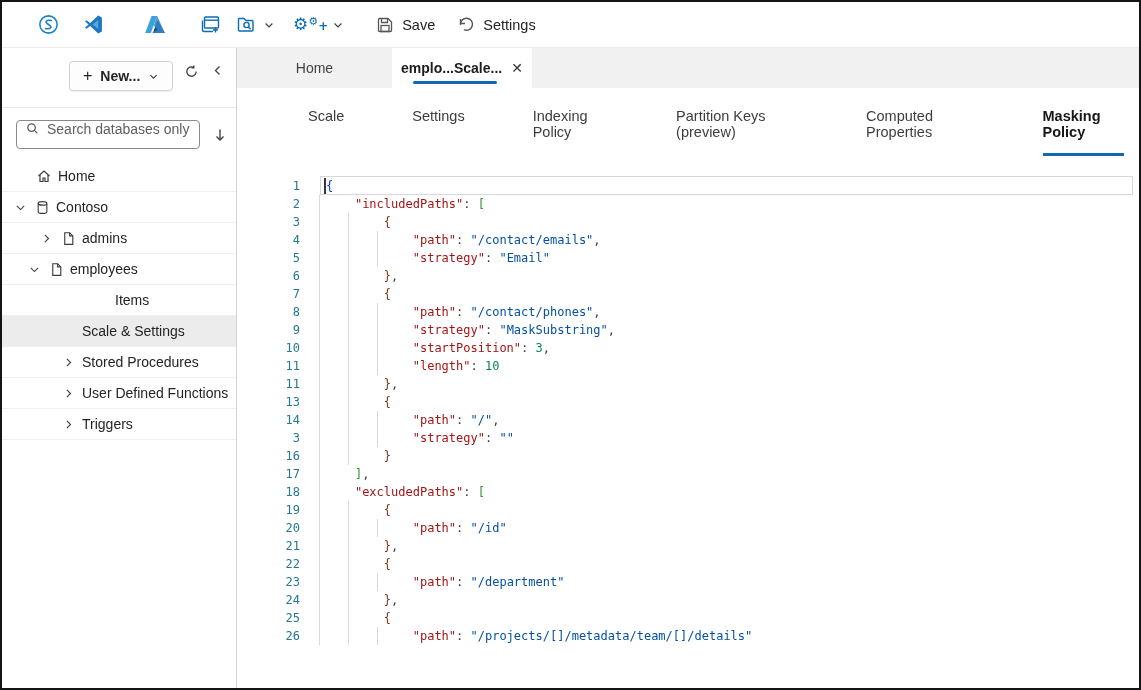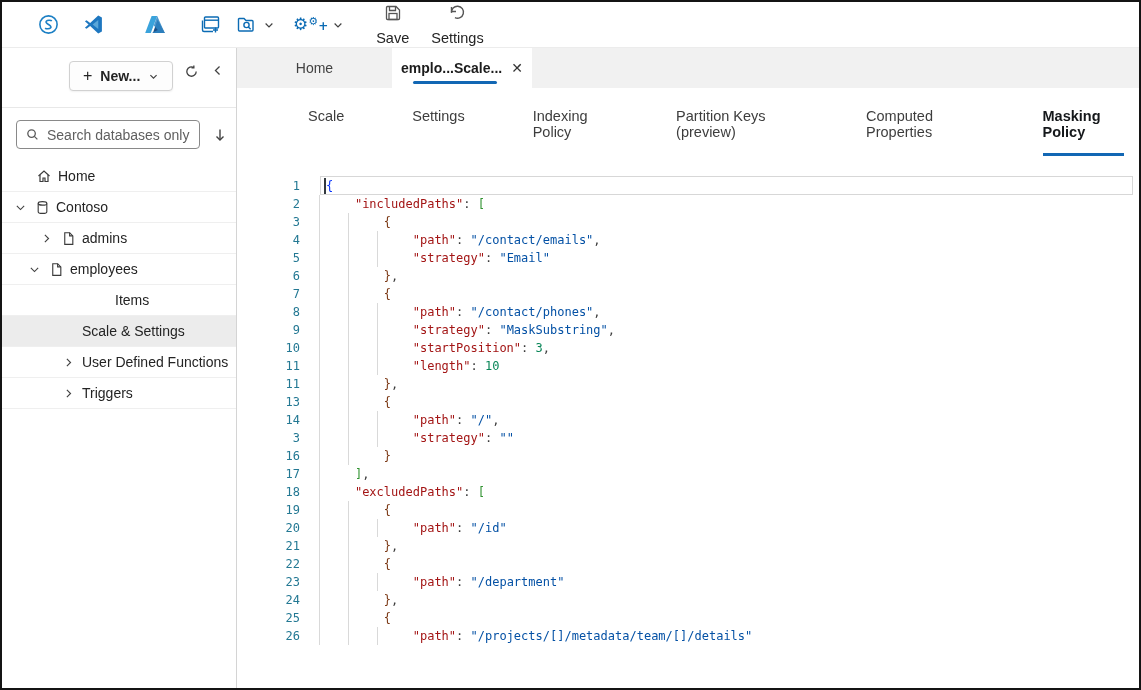--- a/index.html
+++ b/index.html
@@ -9,31 +9,31 @@
     background:#ffffff;
     border:2px solid #141414;
     overflow:hidden;
     display:flex; flex-direction:column;
     color:#242424;
   }
   
   .toolbar { height:46px; flex:0 0 46px; display:flex; align-items:center; padding-left:36px; background:#fff; border-bottom:1px solid #ececec; }
   .tb-icon { display:flex; align-items:center; justify-content:center; cursor:pointer; }
   .tb-group { display:flex; align-items:center; gap:4px; cursor:pointer; }
-  .tb-btn { display:flex; align-items:center; gap:8px; cursor:pointer; font-size:14.5px; color:#242424;flex-direction:column; }
+  .tb-btn { display:flex; align-items:center; gap:8px; cursor:pointer; font-size:14.5px; color:#242424; }
   .chev-sm { display:flex; align-items:center; }
   
   .body-row { flex:1; display:flex; min-height:0; }
   .sidebar { width:235px; flex:0 0 235px; border-right:1px solid #d4d4d4; background:#fff; display:flex; flex-direction:column; }
   .sidebar-head { position:relative; height:60px; flex:0 0 60px; border-bottom:1px solid #e8e8e8; }
   .new-btn { position:absolute; left:67px; top:13px; height:30px; padding:0 13px; background:#fdfdfd; border:1px solid #d1d1d1; border-radius:4px; display:flex; align-items:center; gap:8px; font-size:14px; font-weight:600; color:#242424; cursor:pointer; box-shadow:0 1px 2px rgba(0,0,0,.06); }
   .head-icons { position:absolute; right:12px; top:16px; display:flex; gap:12px; }
   .head-icons > div { cursor:pointer; }
   .search-row { display:flex; align-items:center; padding:12px 10px 12px 14px; gap:12px; }
-  .search-box { width:184px; height:29px; border:1px solid #898989; border-radius:4px; display:flex; align-items:center; padding:0 8px; gap:7px; background:#fff; }
+  .search-box { width:184px; height:29px; border:1px solid #898989; border-radius:4px; display:flex; align-items:flex-start; padding:0 8px; gap:7px; background:#fff; }
   .search-box input { border:none; outline:none; flex:1; min-width:0; font-size:14px; font-family:"Liberation Sans", sans-serif; color:#242424; background:transparent; }
   .search-box input::placeholder { color:#5f5f5f; }
   .tree { flex:1; overflow:hidden; }
   .tree-row { height:31px; display:flex; align-items:center; border-bottom:1px solid #efefef; font-size:14px; color:#242424; cursor:pointer; gap:6px; }
   .tree-row.selected { background:#ececec; }
   .tree-row .slot { width:16px; height:16px; flex:0 0 16px; display:flex; align-items:center; justify-content:center; }
   
   .main { flex:1; display:flex; flex-direction:column; min-width:0; }
   .tabbar { height:40px; flex:0 0 40px; background:#f1f1f1; display:flex; align-items:stretch; }
   .tab { width:155px; display:flex; align-items:center; justify-content:center; font-size:14px; color:#424242; cursor:pointer; }
@@ -232,20 +232,28 @@
         </div>
         <div class="tree-row selected" style="padding-left: 80px;">
           <span>Scale &amp; Settings</span>
         </div>
         <div class="tree-row" style="padding-left: 58px;">
           <span class="slot">
             <svg width="13" height="13" viewBox="0 0 16 16" fill="none" stroke="#424242" stroke-width="1.4">
               <path d="M6 3.5 10.5 8 6 12.5"></path>
             </svg>
           </span>
+          <span>Stored Procedures</span>
+        </div>
+        <div class="tree-row" style="padding-left: 58px;">
+          <span class="slot">
+            <svg width="13" height="13" viewBox="0 0 16 16" fill="none" stroke="#424242" stroke-width="1.4">
+              <path d="M6 3.5 10.5 8 6 12.5"></path>
+            </svg>
+          </span>
           <span>User Defined Functions</span>
         </div>
         <div class="tree-row" style="padding-left: 58px;">
           <span class="slot">
             <svg width="13" height="13" viewBox="0 0 16 16" fill="none" stroke="#424242" stroke-width="1.4">
               <path d="M6 3.5 10.5 8 6 12.5"></path>
             </svg>
           </span>
           <span>Triggers</span>
         </div>

